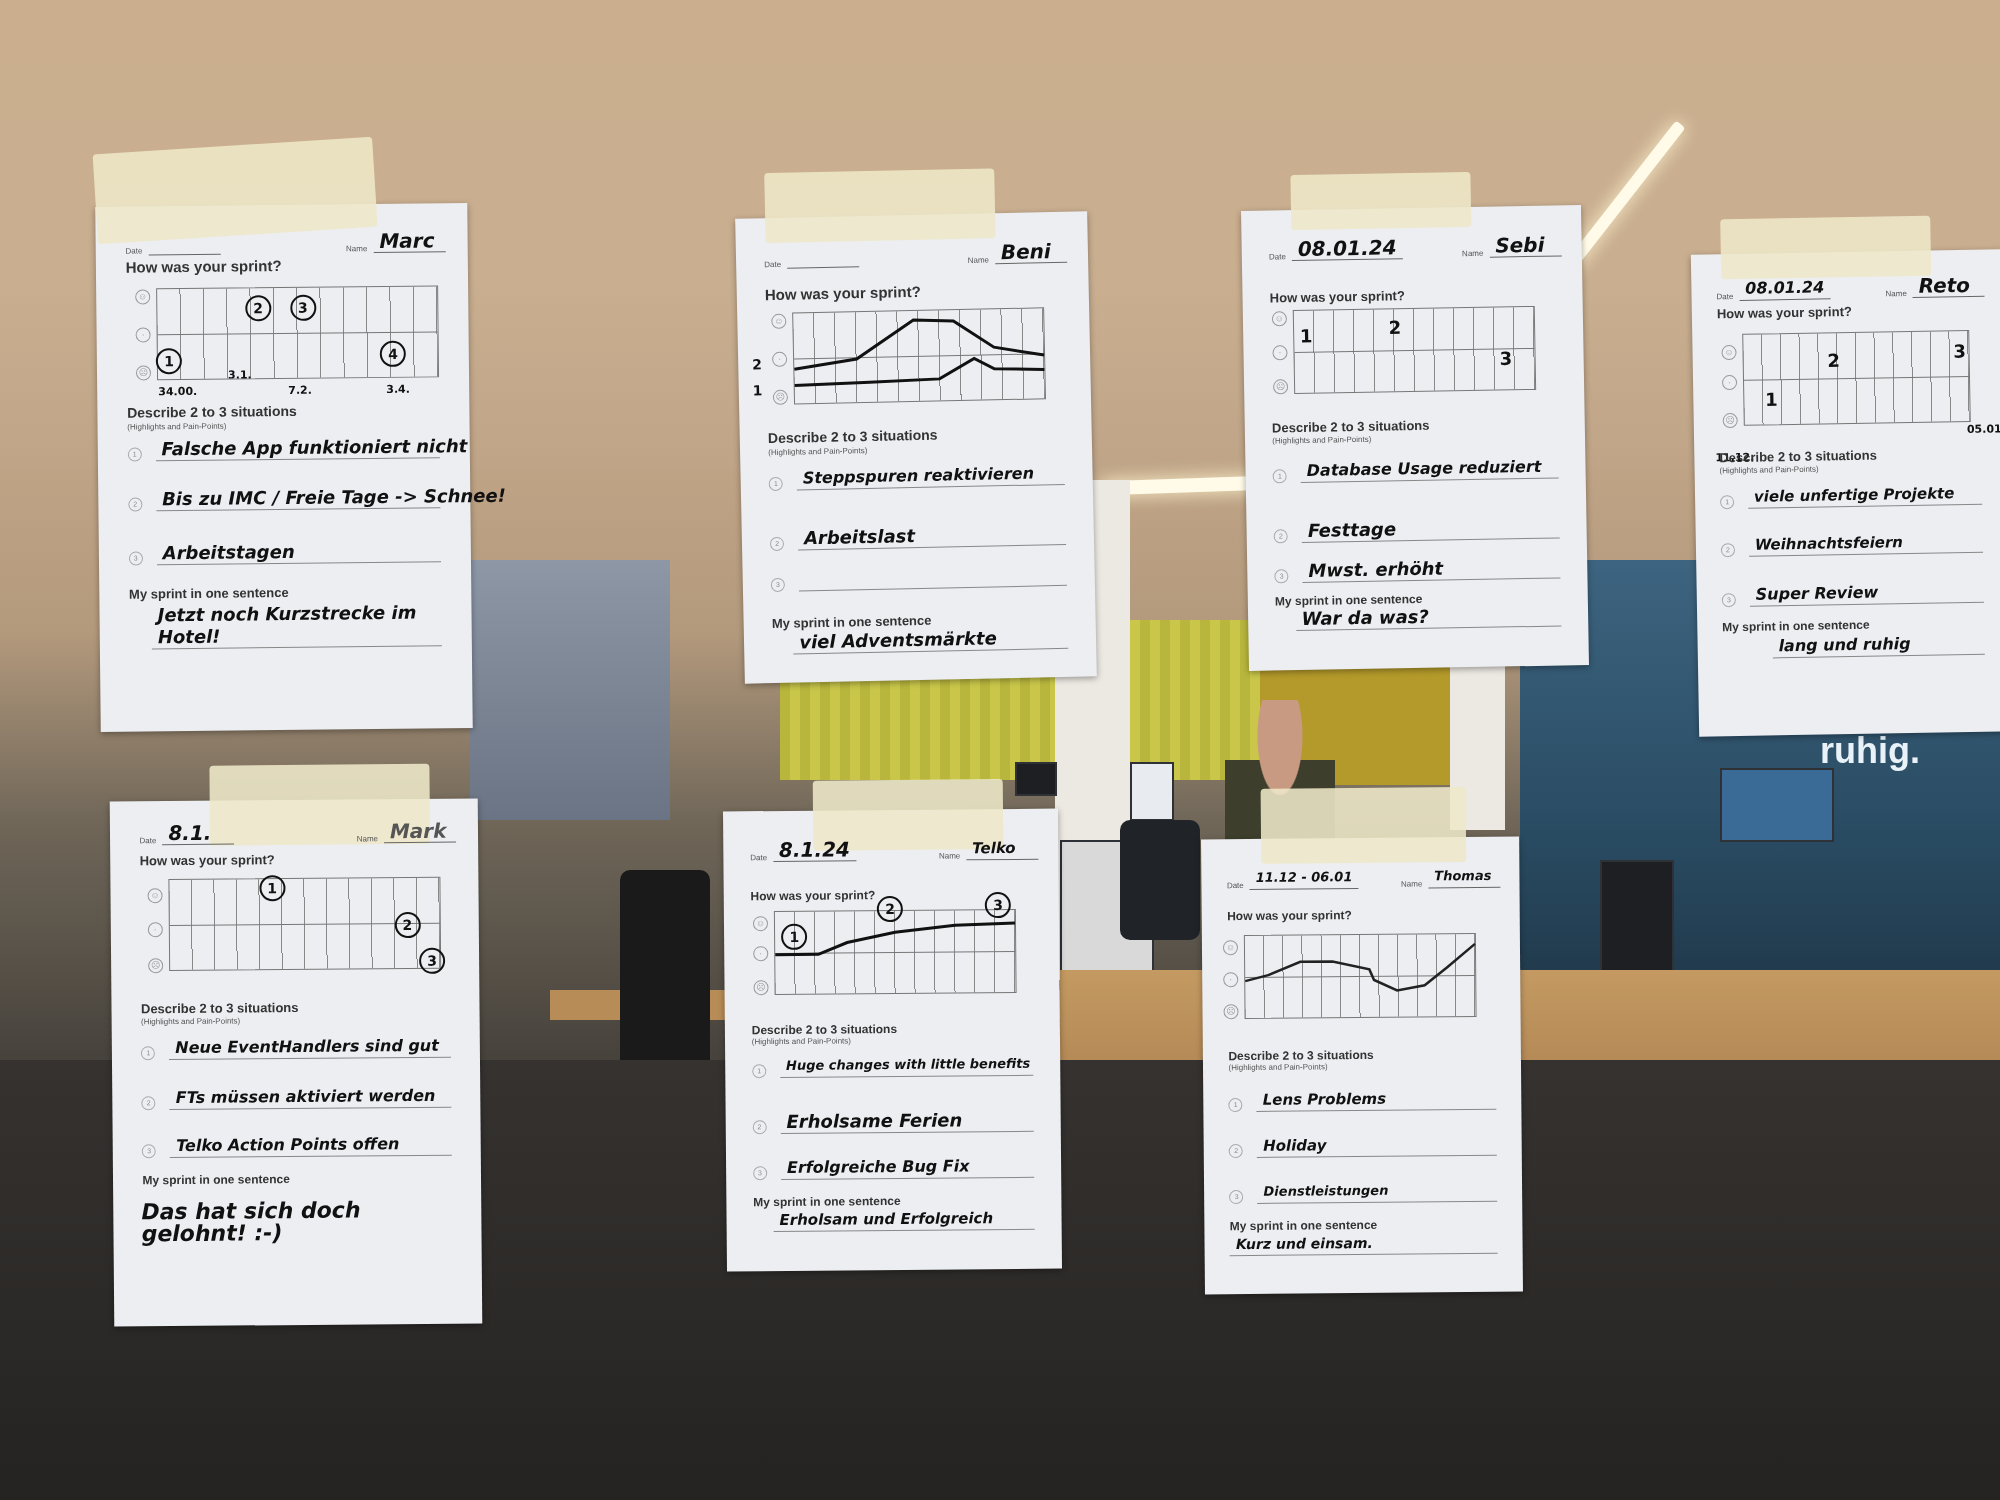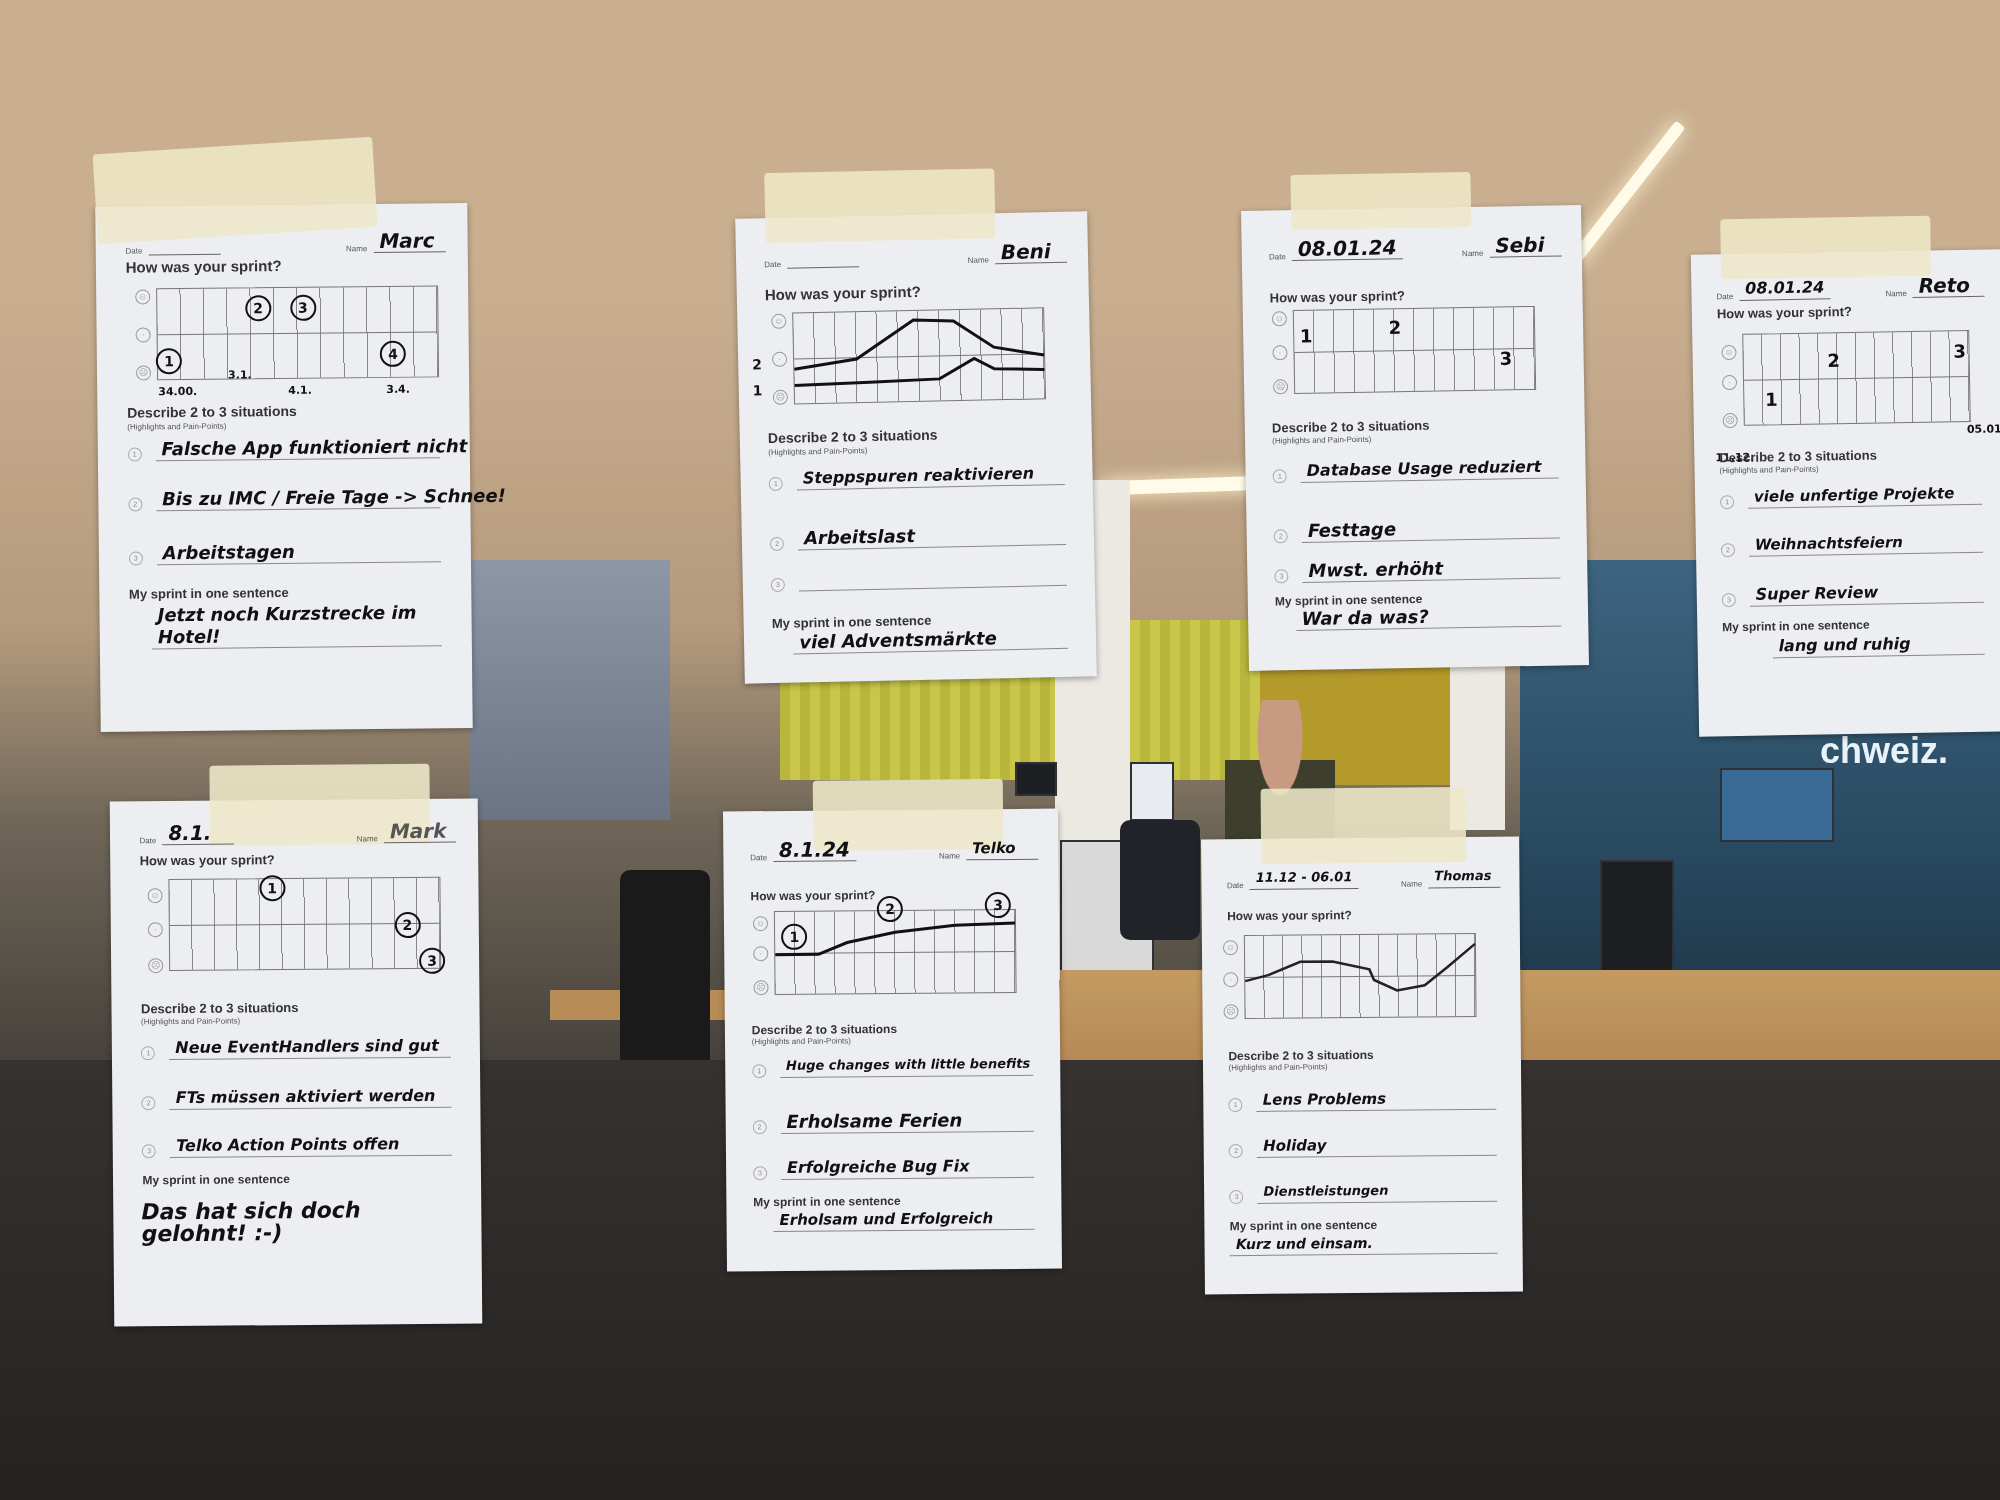--- a/index.html
+++ b/index.html
@@ -62,21 +62,21 @@
 <div class="ceiling"></div>
 <div class="lamp" style="left:1100px;top:478px;width:200px;transform:rotate(-2deg)"></div>
 <div class="lamp" style="left:1570px;top:260px;width:180px;height:12px;transform:rotate(-52deg);transform-origin:left"></div>
 <div class="lamp" style="left:1130px;top:650px;width:110px;height:8px;"></div>
 <div class="window-left"></div>
 <div class="curtain"></div>
 <div class="yellow-wall"></div>
 <div class="pillar" style="left:1055px;top:480px;width:75px;height:500px;"></div>
 <div class="pillar" style="left:1450px;top:650px;width:55px;height:180px;"></div>
 <div class="glass-right"></div>
-<div class="ext-sign">chweiz.</div>
+<div class="ext-sign">ruhig.</div>
 <div class="person"></div>
 <div class="monitor light" style="left:1130px;top:762px;width:40px;height:55px;"></div>
 <div class="monitor" style="left:1015px;top:762px;width:38px;height:30px;"></div>
 <div class="monitor" style="left:1720px;top:768px;width:110px;height:70px;background:#3a6a96"></div>
 <div class="monitor" style="left:1600px;top:860px;width:70px;height:160px;"></div>
 <div class="monitor light" style="left:1060px;top:840px;width:90px;height:140px;background:#d9d9d9"></div>
 <div class="desk" style="left:550px;top:990px;width:700px;height:30px;"></div>
 <div class="desk" style="left:1060px;top:970px;width:940px;height:120px;background:linear-gradient(180deg,#c49a62,#b08553)"></div>
 <div class="desk" style="left:0;top:1080px;width:560px;height:380px;background:linear-gradient(180deg,#9c7a54,#7d6246)"></div>
 <div class="chair" style="left:620px;top:870px;width:90px;height:240px;"></div>
@@ -100,21 +100,21 @@
     <div class="mid"></div>
     <span class="smiley" style="top:0">☺</span>
     <span class="smiley" style="top:38px">·</span>
     <span class="smiley" style="top:76px">☹</span>
     <span class="pt circ" style="left:4%;top:80%">1</span>
     <span class="pt circ" style="left:36%;top:22%">2</span>
     <span class="pt circ" style="left:52%;top:22%">3</span>
     <span class="pt circ" style="left:84%;top:74%">4</span>
     <span class="axis-note" style="left:0;top:96px">34.00.</span>
     <span class="axis-note" style="left:70px;top:80px">3.1.</span>
-    <span class="axis-note" style="left:130px;top:96px">4.1.</span>
+    <span class="axis-note" style="left:130px;top:96px">7.2.</span>
     <span class="axis-note" style="left:228px;top:96px">3.4.</span>
   </div>
   <div class="sec" style="top:198px">Describe 2 to 3 situations</div>
   <div class="sub" style="top:216px">(Highlights and Pain-Points)</div>
   <div class="item" style="top:232px">
       <span class="num">1</span>
       <span class="hw">Falsche App funktioniert nicht</span>
     </div>
   <div class="item" style="top:282px">
       <span class="num">2</span>

